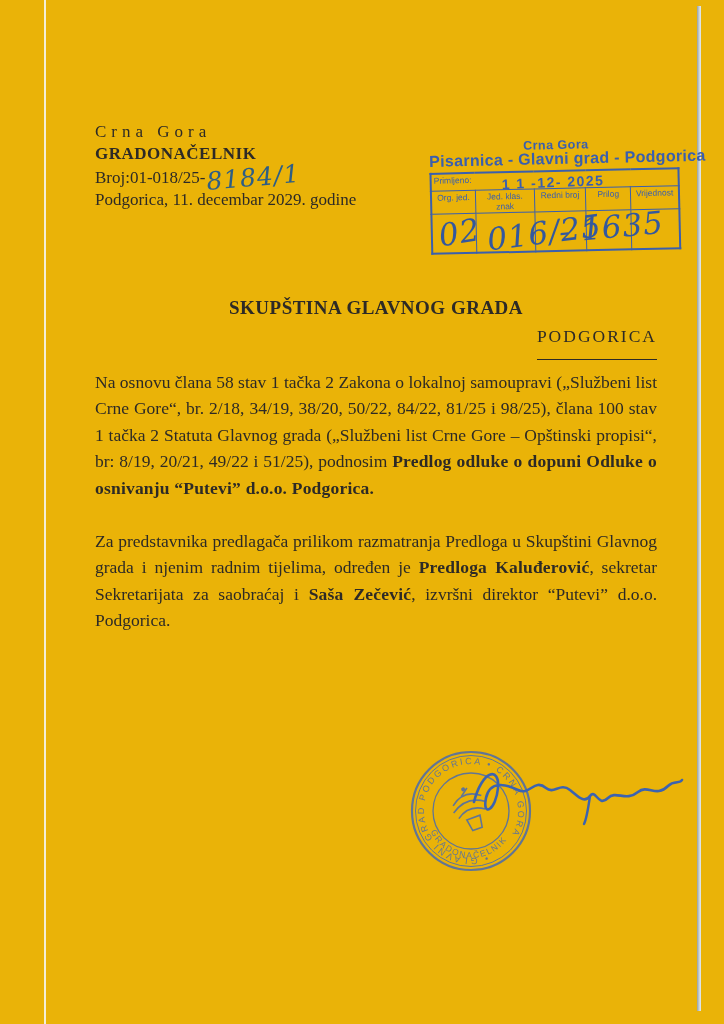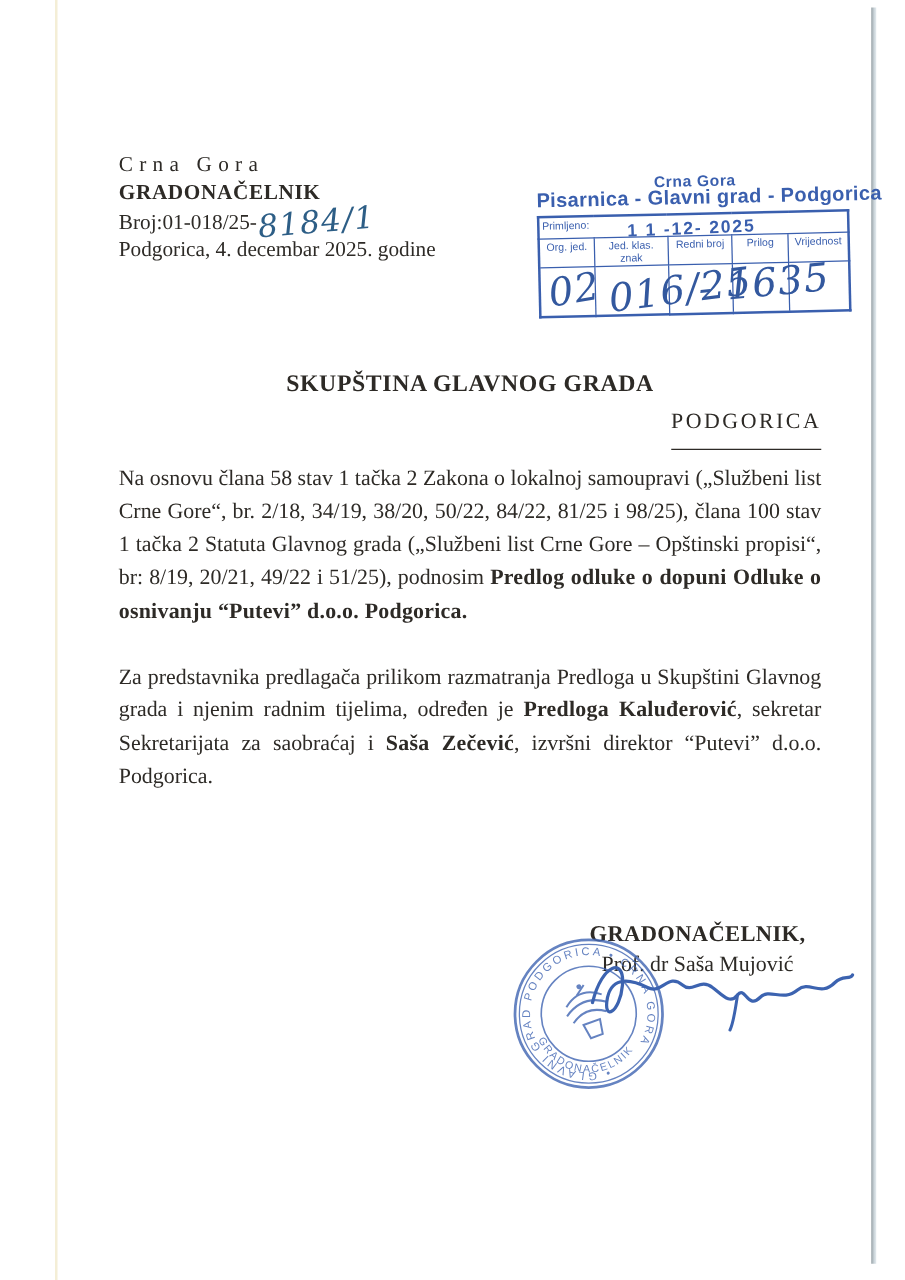--- a/index.html
+++ b/index.html
@@ -1,18 +1,18 @@
 <!DOCTYPE html>
 <html><head>
 <meta charset="utf-8">
 <style>
   html,body{margin:0;padding:0;background:#e9e9e9;}
   .page{
     position:relative;width:724px;height:1024px;margin:0 auto;
-    background:#ffffff;overflow:hidden;
+    background:#eab308;overflow:hidden;
     font-family:"Liberation Serif",serif;color:#2d2a26;
   }
   
   .scan-line-left{position:absolute;left:44px;top:0;width:2px;height:1024px;background:#f4eed6;}
   .scan-line-right{position:absolute;left:697px;top:6px;width:4px;height:1005px;
     background:linear-gradient(to right,#97a1a6,#ccd6db 60%,#e4eaee);}
   
   .header-block{position:absolute;left:95px;top:121px;font-size:17px;line-height:21.5px;}
   .hdr-country{letter-spacing:5px;}
   .hdr-office{font-weight:bold;letter-spacing:.5px;}
@@ -70,21 +70,21 @@
 
 <div class="page">
 
   <div class="scan-line-left"></div>
   <div class="scan-line-right"></div>
 
   <div class="header-block">
     <div class="hdr-country">Crna Gora</div>
     <div class="hdr-office">GRADONAČELNIK</div>
     <div class="hdr-number"><span>Broj:01-018/25-</span><span class="handwritten-number">8184/1</span></div>
-    <div>Podgorica, 4. decembar 2025. godine</div>
+    <div>Podgorica, 11. decembar 2029. godine</div>
   </div>
 
   <div class="reg-stamp">
     <div class="reg-country">Crna Gora</div>
     <div class="reg-office">Pisarnica - Glavni grad - Podgorica</div>
     <table class="reg-table">
       <tbody>
           <tr class="reg-received-row">
         <td colspan="5">Primljeno:</td>
       </tr>
@@ -115,24 +115,20 @@
   <div class="title-block">
     <div class="title-line1">SKUPŠTINA GLAVNOG GRADA</div>
     <div class="title-line2"><span>PODGORICA</span></div>
   </div>
 
   <div class="body-block">
       <p><span>Na osnovu člana 58 stav 1 tačka 2 Zakona o lokalnoj samoupravi („Službeni list  Crne Gore“, br. 2/18, 34/19, 38/20, 50/22, 84/22, 81/25 i 98/25), člana 100 stav 1 tačka 2 Statuta Glavnog grada („Službeni list Crne Gore – Opštinski propisi“, br: 8/19, 20/21, 49/22 i 51/25), podnosim </span><b>Predlog odluke o dopuni Odluke o osnivanju “Putevi” d.o.o. Podgorica.</b></p>
       <p><span>Za predstavnika predlagača prilikom razmatranja Predloga u Skupštini Glavnog grada i njenim radnim tijelima, određen je </span><b>Predloga Kaluđerović</b><span>, sekretar Sekretarijata za saobraćaj i </span><b>Saša Zečević</b><span>, izvršni direktor “Putevi” d.o.o. Podgorica.</span></p>
     </div>
 
-  <div class="sig-block">
-    <div class="sig-title">GRADONAČELNIK,</div>
-    <div class="sig-name">Prof. dr Saša Mujović</div>
-  </div>
 
   <svg class="seal" width="134" height="134" viewBox="0 0 134 134">
     <g stroke="#4468b4" fill="none">
       <circle cx="67" cy="67" r="59" stroke-width="2.2"></circle>
       <circle cx="67" cy="67" r="55.5" stroke-width="1"></circle>
       <circle cx="67" cy="67" r="38" stroke-width="1.3"></circle>
     </g>
     <defs>
       <path id="rimPath" d="M 67,20 a 47,47 0 1,1 -0.01,0"></path>
       <path id="innerPath" d="M 23,70 a 44,44 0 0,0 88,0"></path>

